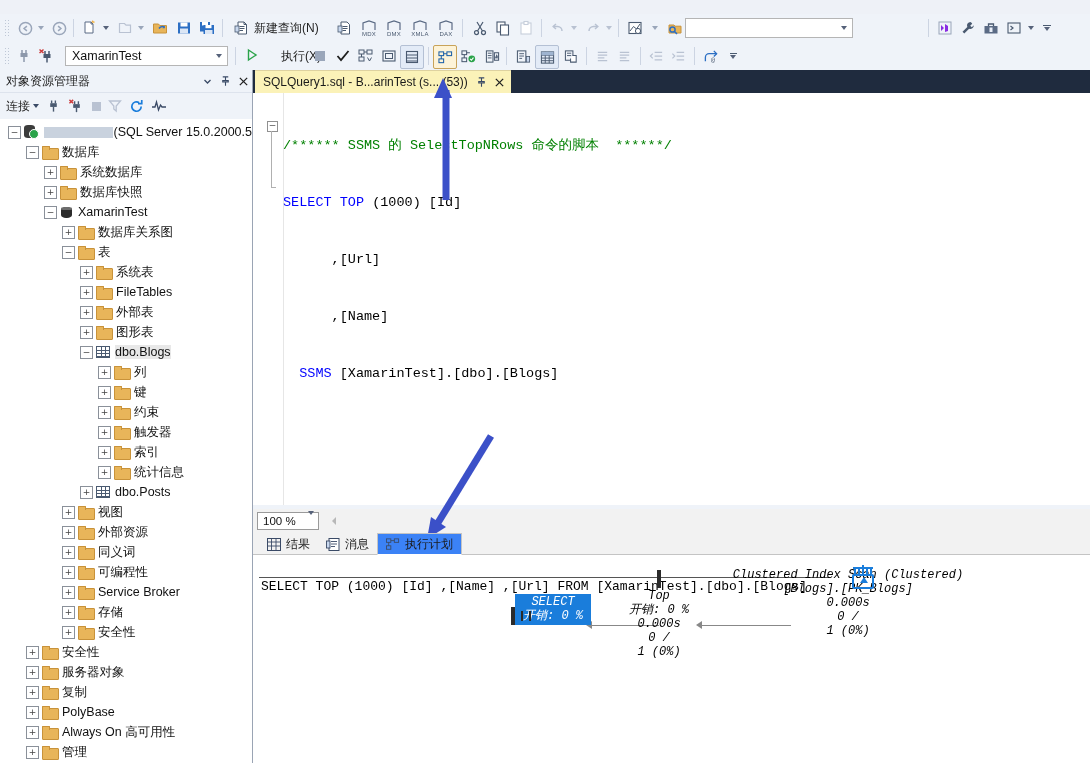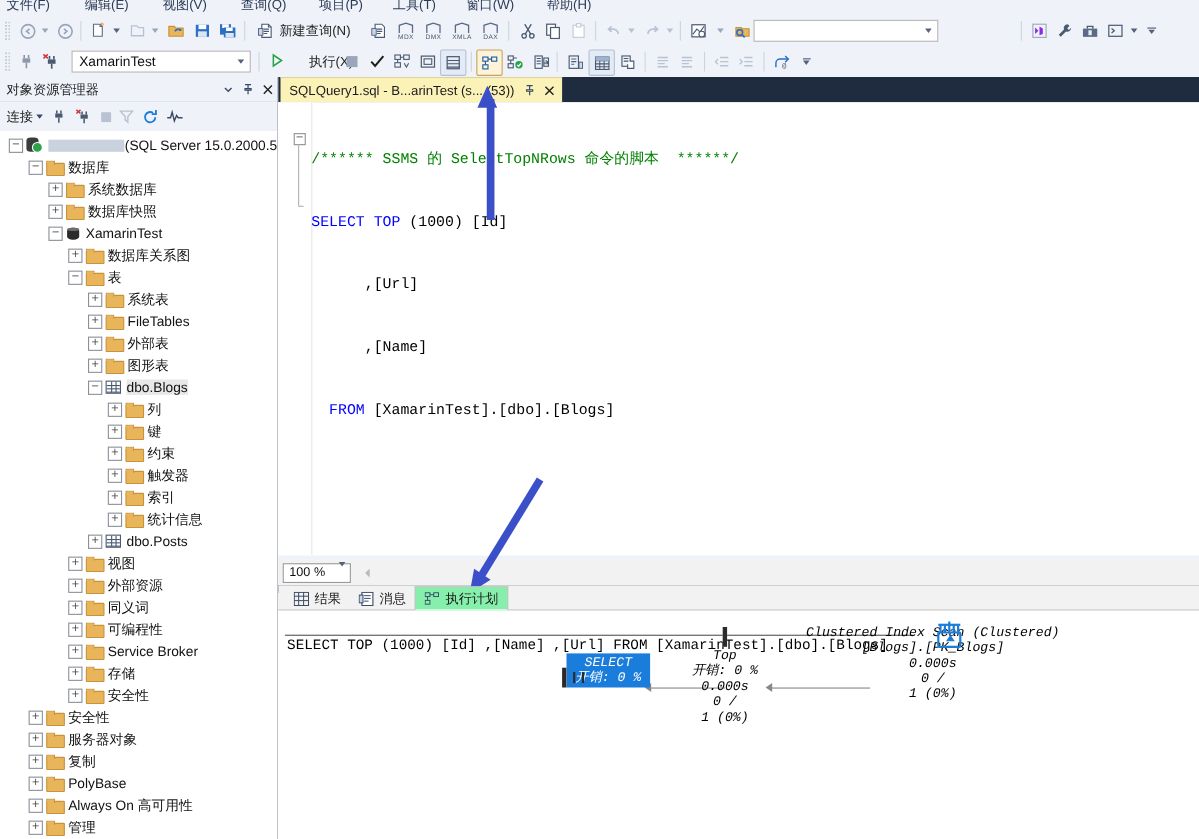--- a/index.html
+++ b/index.html
@@ -225,21 +225,21 @@
   .restabs {
     position: absolute; top: 462px; left: 0; right: 0; height: 23px;
     background: #f2f2f2; display: flex; align-items: flex-end; padding-left: 6px;
   }
   .rtab {
     height: 22px; display: flex; align-items: center; gap: 5px;
     padding: 0 8px; font-size: 12px; color: #1a1a1a;
     box-sizing: border-box;
   }
   .rtab.active {
-    background: #86efac; border: 1px solid #c4c4c4; border-bottom: 1px solid #ffffff;
+    background: #3b82f6; border: 1px solid #c4c4c4; border-bottom: 1px solid #ffffff;
     position: relative; z-index: 2;
   }
   .planbody {
     position: absolute; top: 484px; left: 0; right: 0; bottom: 0;
     background: #ffffff; border-top: 1px solid #c4c4c4;
     font-family: "Liberation Mono", "DejaVu Sans Mono", monospace;
   }
   .plan-hdr {
     position: absolute; left: 8px; top: 4px;
     font-size: 13px; line-height: 19px; color: #000; white-space: pre;
@@ -312,30 +312,20 @@
   .annot { position: absolute; pointer-events: none; }
 
   
   svg { display: block; }
 </style>
 </head>
 <body>
 
 <div id="app">
 
-  <div class="menubar">
-    <div class="mitem" style="left:6px">文件(F)</div>
-    <div class="mitem" style="left:77px">编辑(E)</div>
-    <div class="mitem" style="left:148px">视图(V)</div>
-    <div class="mitem" style="left:219px">查询(Q)</div>
-    <div class="mitem" style="left:290px">项目(P)</div>
-    <div class="mitem" style="left:357px">工具(T)</div>
-    <div class="mitem" style="left:424px">窗口(W)</div>
-    <div class="mitem" style="left:497px">帮助(H)</div>
-  </div>
 
   <div class="toolbar1">
     <div class="grip" style="left:4px"></div>
 
     <div class="tb-btn" style="left:15px;width:20px">
       <svg width="15" height="15" viewBox="0 0 16 16">
           <circle cx="8" cy="8" r="6.5" fill="none" stroke="#9aa6ba" stroke-width="1.6"></circle>
           <path d="M9.5 5.5 L6.5 8 L9.5 10.5" fill="none" stroke="#9aa6ba" stroke-width="1.6"></path>
         </svg>
     </div>
@@ -1026,21 +1016,21 @@
 
       <div class="collapse-box" style="top:28px">−</div>
       <div class="brace-line" style="top:38px;height:56px"></div>
       <div class="brace-foot" style="top:94px;left:18px"></div>
 
       <div class="codetext">
         <div class="cm">/****** SSMS 的 SelectTopNRows 命令的脚本  ******/</div>
         <div><span class="kw">SELECT</span> <span class="kw">TOP</span> <span class="pl">(1000) [Id]</span></div>
         <div class="pl">      ,[Url]</div>
         <div class="pl">      ,[Name]</div>
-        <div><span class="pl">  </span><span class="kw">FROM</span> <span class="pl">[XamarinTest].[dbo].[Blogs]</span></div>
+        <div><span class="pl">  </span><span class="kw">SSMS</span> <span class="pl">[XamarinTest].[dbo].[Blogs]</span></div>
       </div>
     </div>
 
     <div class="splitbar"></div>
 
     <div class="zoombar">
       <div class="zoom-combo">
         <span>100 %</span>
         <span class="z-arrow"><span class="tb-caret"></span></span>
       </div>

